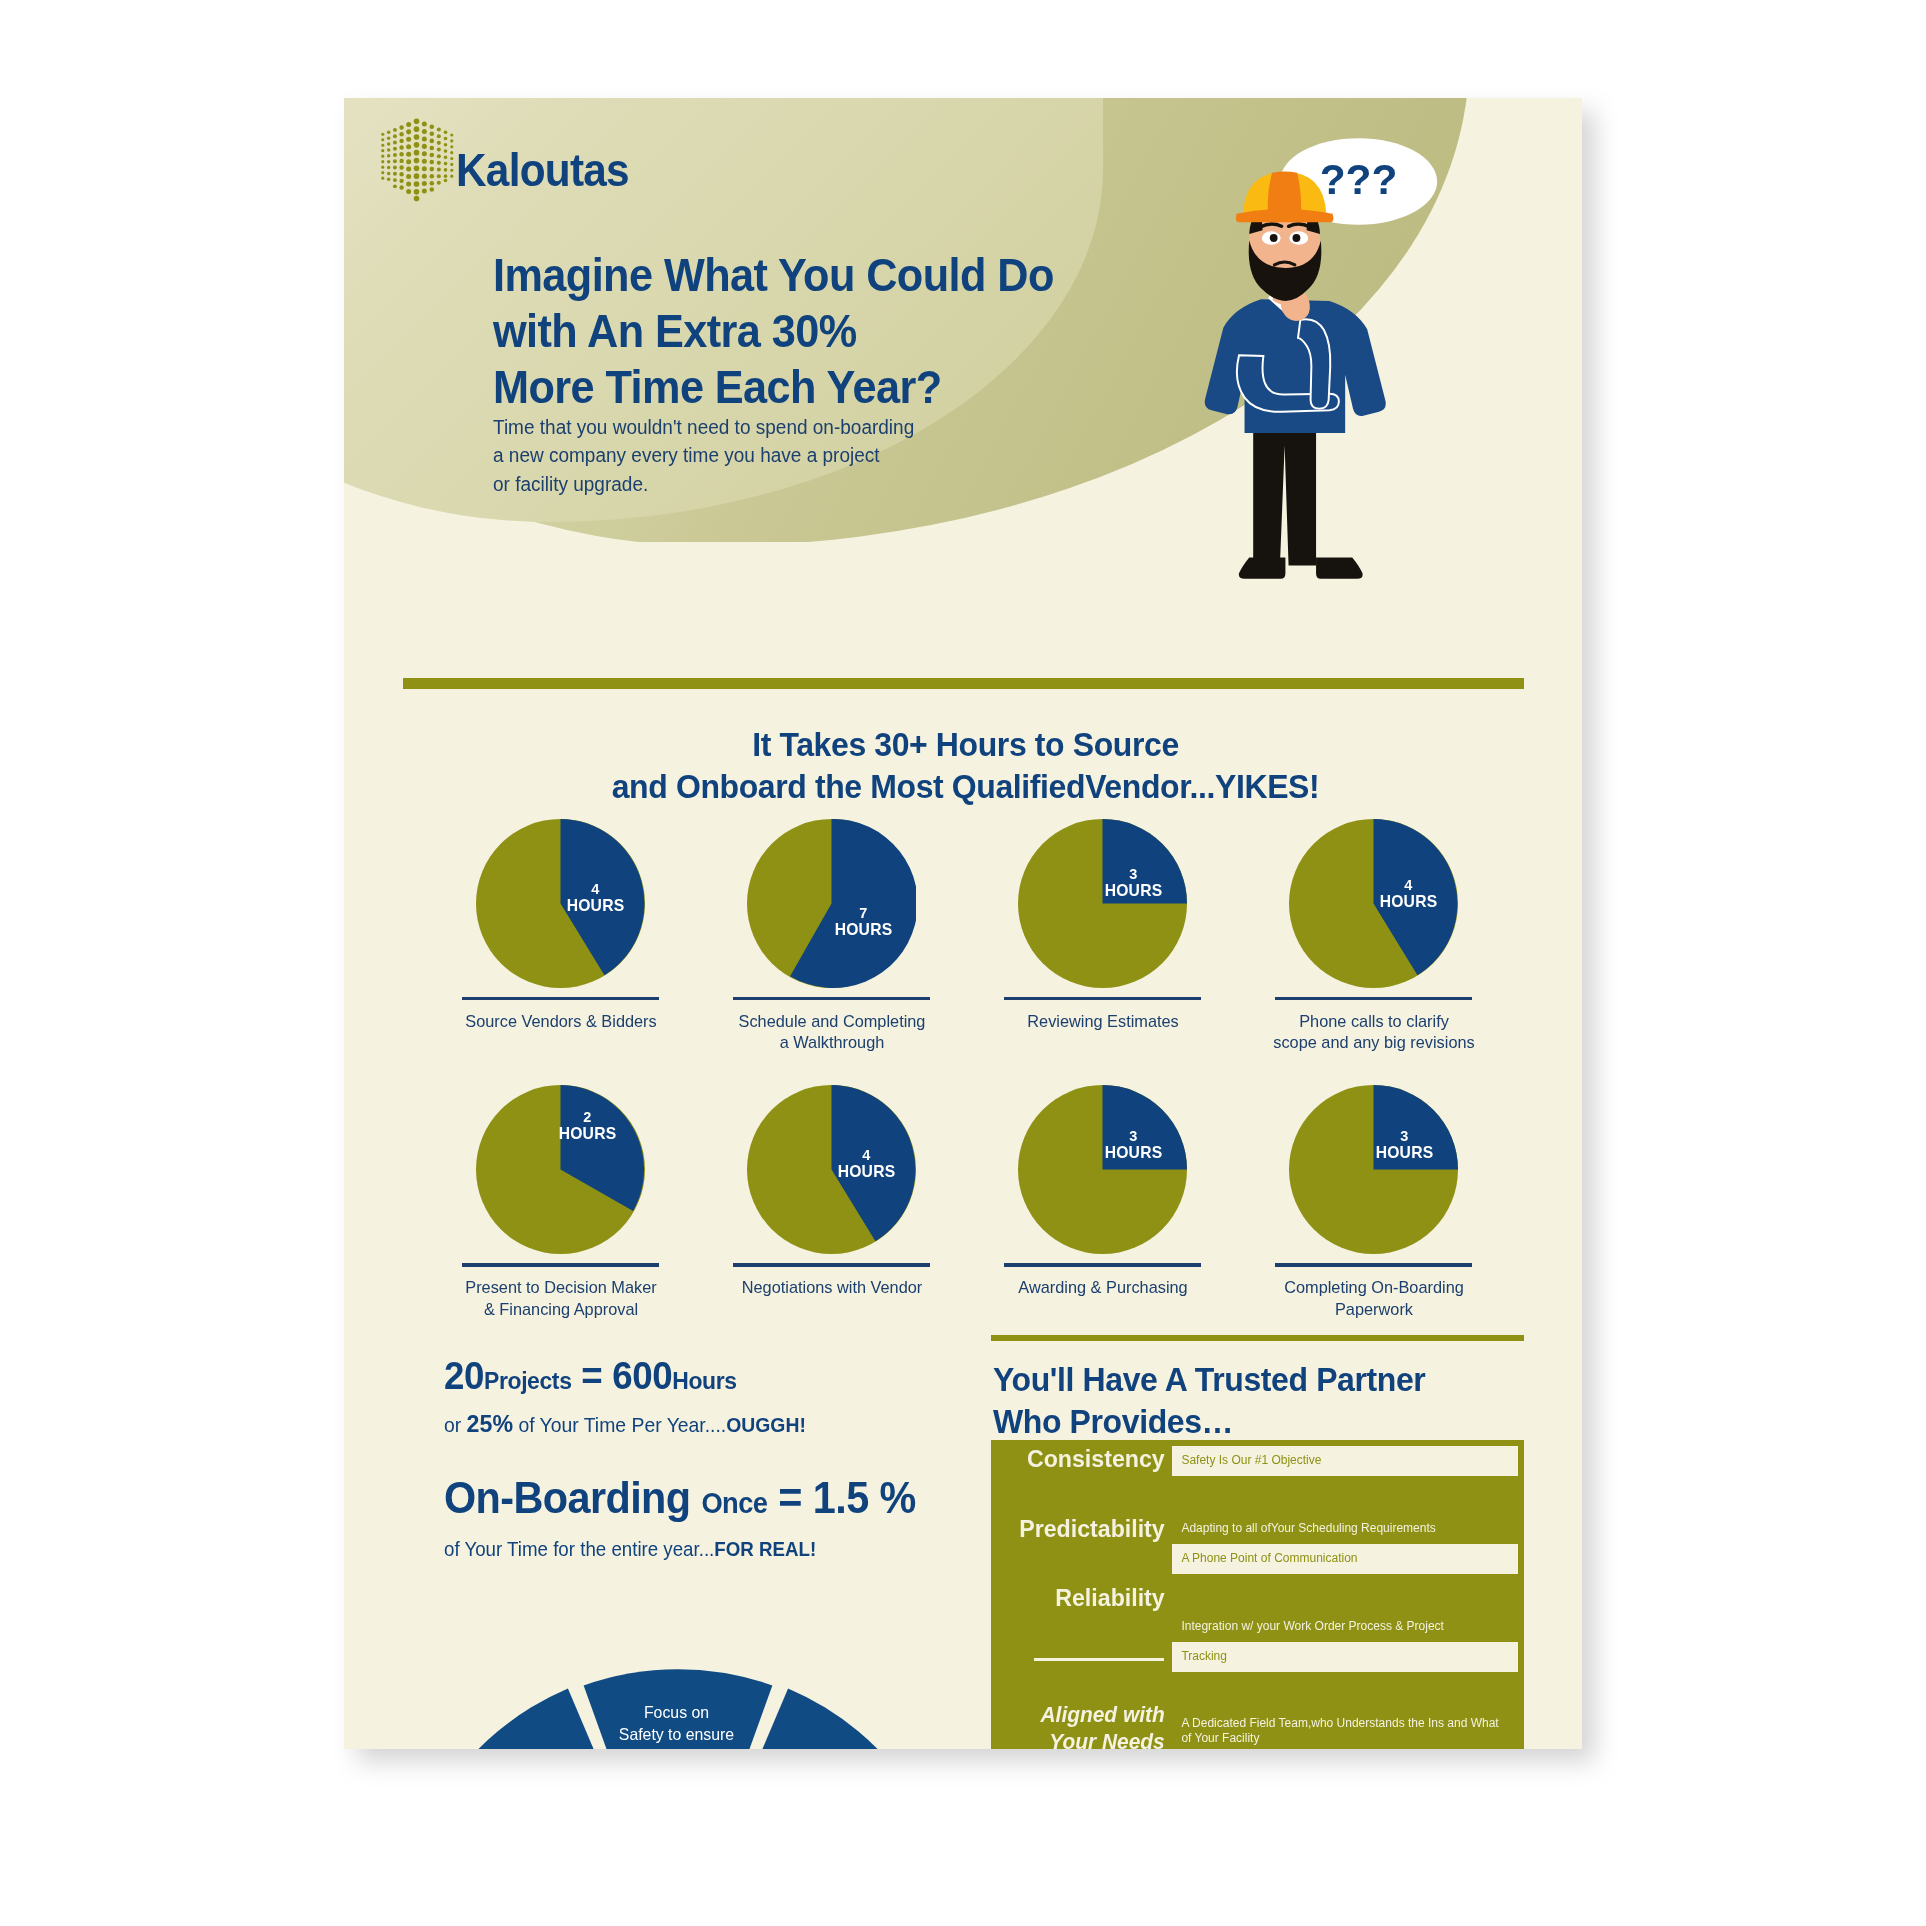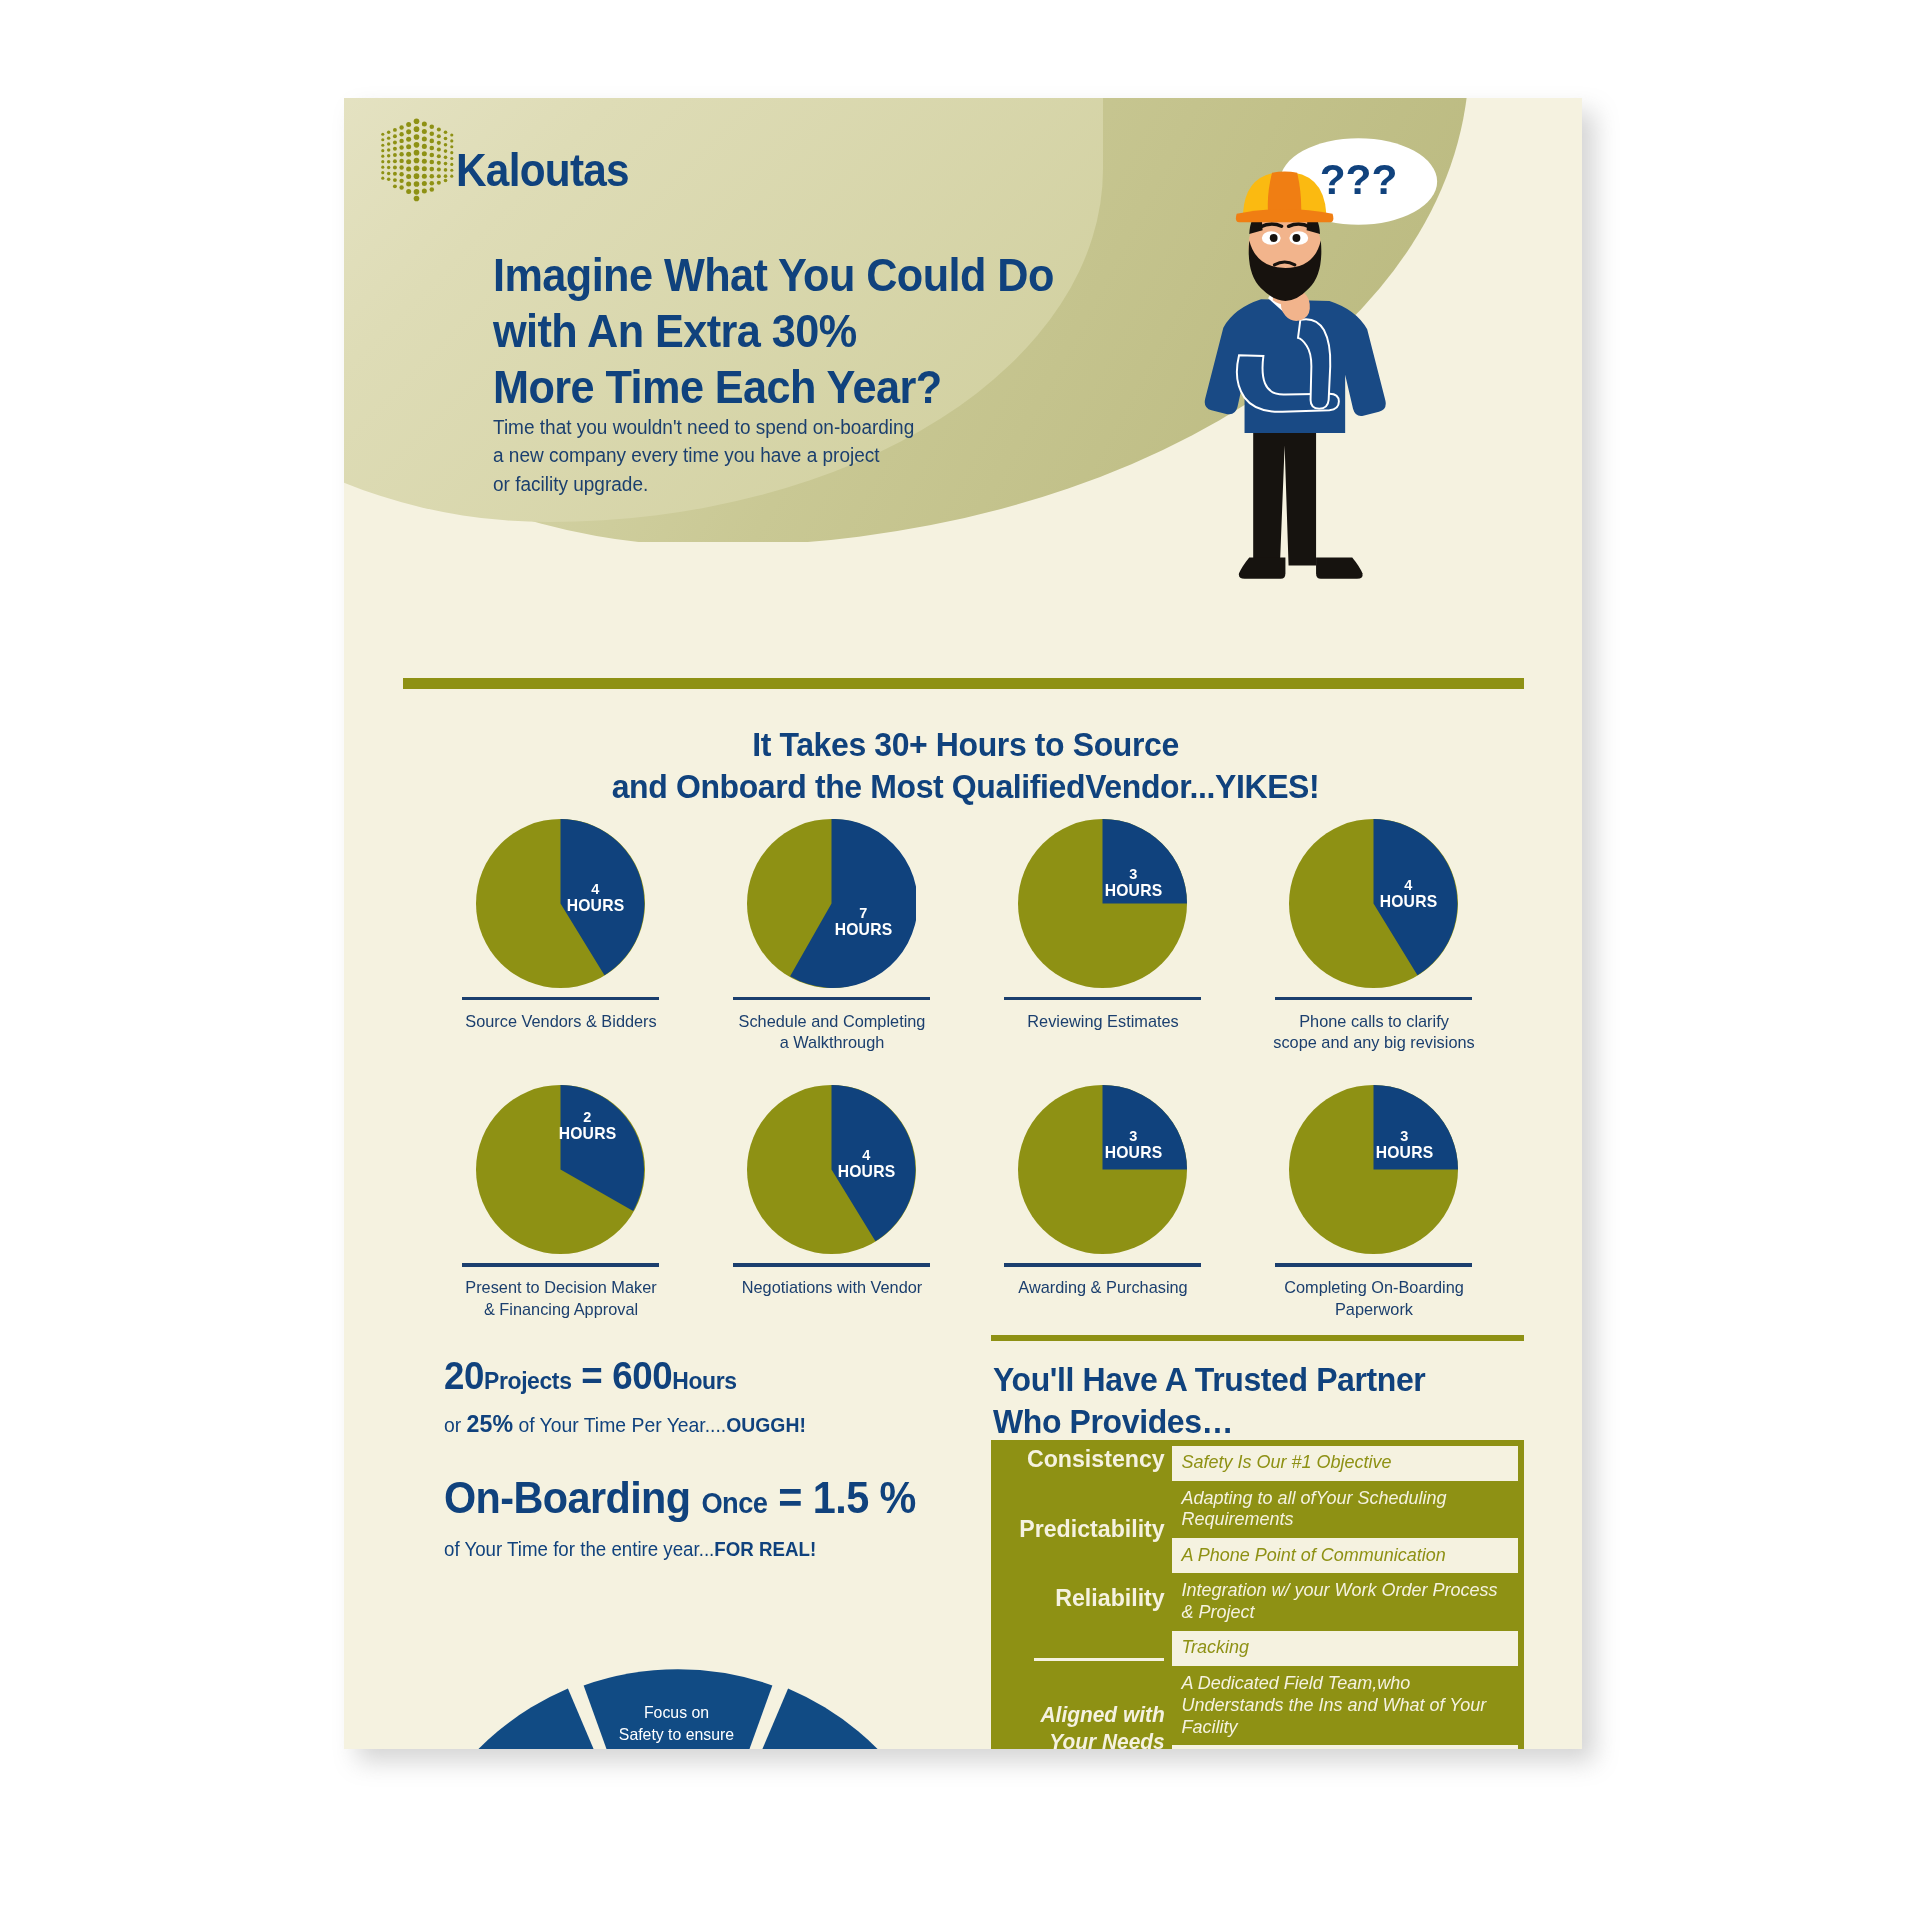--- a/index.html
+++ b/index.html
@@ -137,27 +137,26 @@
     height:3.5px;background:#F5F2E0;width:130px;margin:8.6px 7.9px 8.6px auto;
   }
   .panel-left .kw-it{
     color:#F5F2E0;font-style:italic;font-weight:bold;font-size:22px;line-height:1.2;
     text-align:right;padding-right:7.9px;transform:scaleX(.95);transform-origin:right;
   }
   .panel-items{
     position:absolute;left:181px;top:5.5px;width:346px;
   }
   .p-item{
-    font-size:18px;line-height:1.22;padding:6.7px 8.6px 6.7px 9.4px;
+    font-size:12px;line-height:1.22;padding:6.7px 8.6px 6.7px 9.4px;
     box-sizing:border-box;min-height:30px;display:flex;align-items:center;
     transform-origin:left;
-    font-style:italic;
   }
   .p-item.odd{background:#F5F2E0;color:#8E9114;}
-  .p-item.even{background:transparent;color:#F5F2E0;}
+  .p-item.even{background:transparent;color:#F5F2E0;margin-top:38px;}
 
   
   .fan{position:absolute;left:39px;top:1563px;width:590px;height:287px;}
   .fan svg{display:block;}
   .fan-lbl{
     position:absolute;color:#FFFFFF;text-align:center;
     font-size:16.5px;line-height:1.33;transform:scaleX(.96);
   }
   .fan-lbl.safety{left:201px;top:41px;width:185px;}
 </style>

